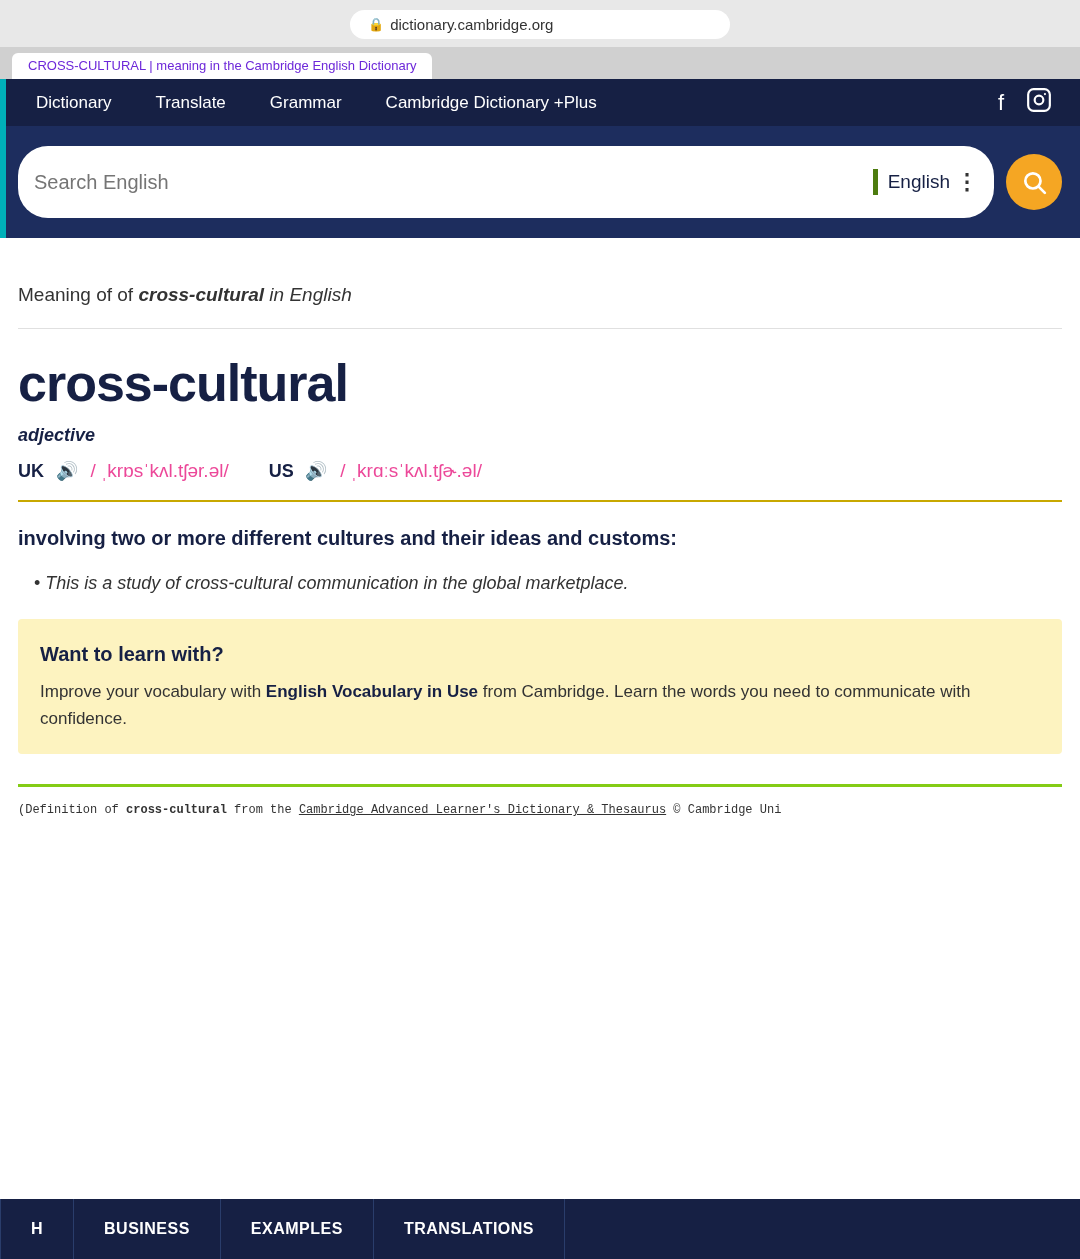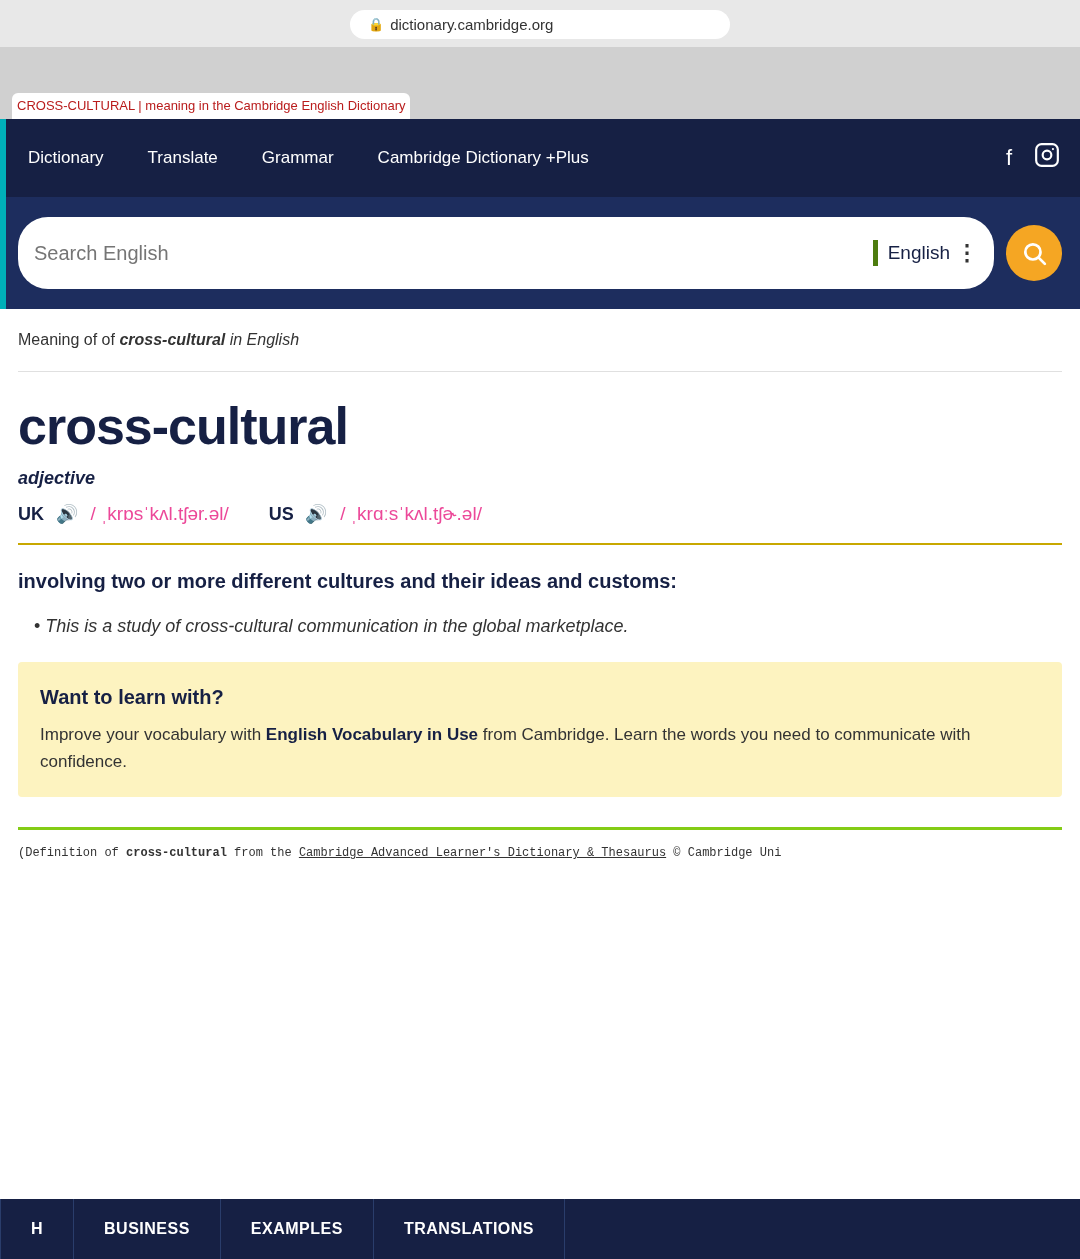--- a/index.html
+++ b/index.html
@@ -31,34 +31,33 @@
       font-size: 13px;
       color: #333;
       overflow: hidden;
       text-overflow: ellipsis;
       white-space: nowrap;
       padding-bottom: 0;
     }
     .tab-active {
       background: #fff;
       display: inline-block;
-      padding: 5px 5px 6px;
+      padding: 5px 16px 6px;
       border-radius: 6px 6px 0 0;
       font-size: 13px;
-      color: #b91c1c;
-      margin-top: 40px;
+      color: #6d28d9;
     }
 
     
     .nav-bar {
       background: #162044;
       display: flex;
       align-items: center;
-      padding: 0 0;
-      height: 78px;
+      padding: 0 8px;
+      height: 47px;
       position: relative;
     }
     .nav-bar::before {
       content: '';
       position: absolute;
       left: 0;
       top: 0;
       width: 6px;
       height: 100%;
       background: #00b0b9;
@@ -153,23 +152,24 @@
       justify-content: center;
       font-size: 24px;
       color: #fff;
     }
 
     
     .content {
       padding: 22px 18px 0;
     }
     .meaning-of {
-      font-size: 16px;
+      font-size: 19px;
       color: #333;
       margin-bottom: 22px;
+      margin-top: 24px;
     }
     .meaning-of b { font-weight: 700; color: #333; }
     .meaning-of em { font-style: italic; }
     .divider {
       border: none;
       border-top: 1px solid #e0e0e0;
       margin: 0 0 0;
     }
 
     .word-title {

